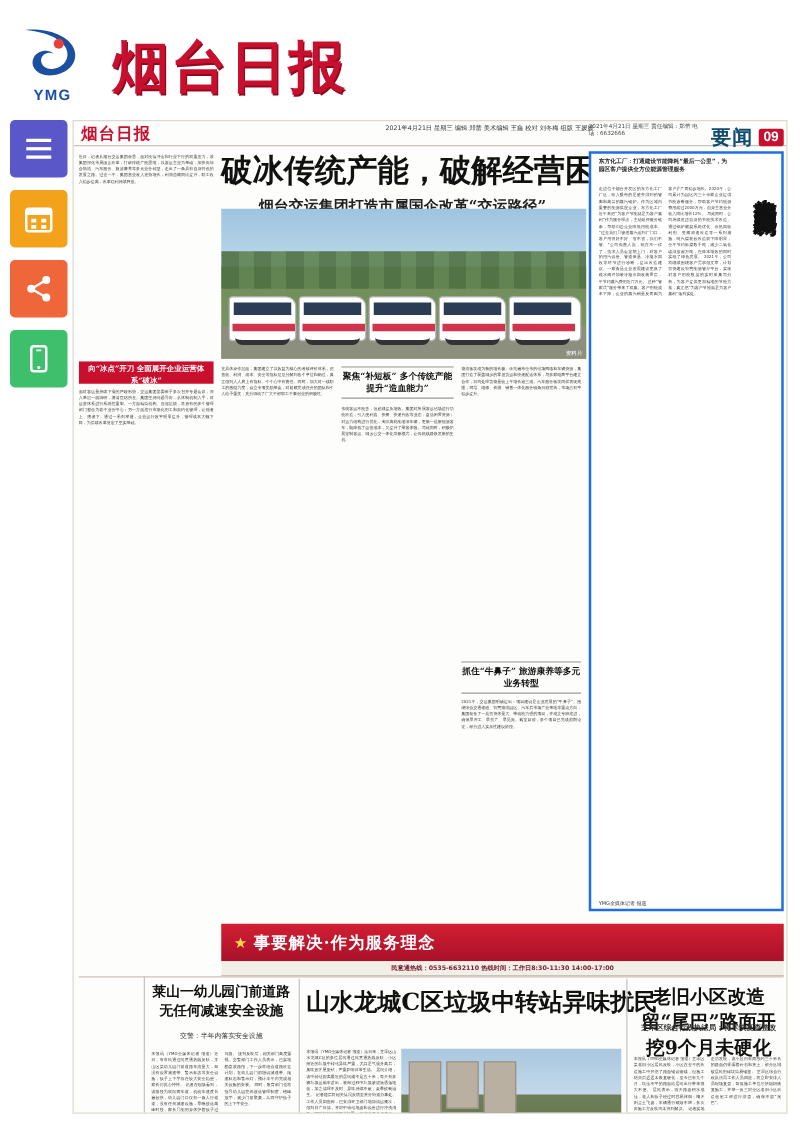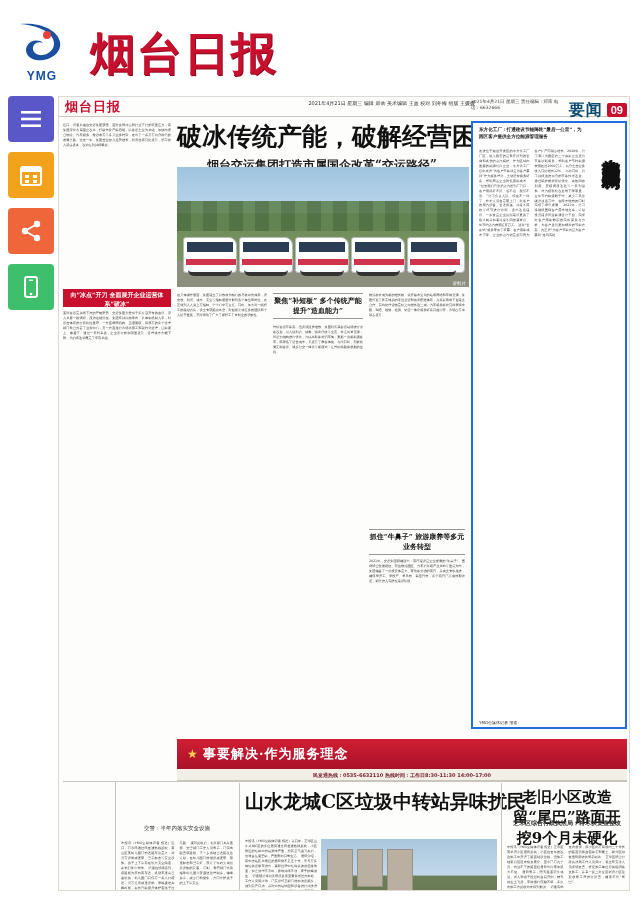--- a/index.html
+++ b/index.html
@@ -462,20 +462,21 @@
     </div>
 
     <div class="banner">
       <div class="b-star">★</div>
       <div class="b-title">事要解决·作为服务理念</div>
     </div>
     <div class="banner-sub">
       <span>民意通热线：0535-6632110 热线时间：工作日8:30-11:30 14:00-17:00</span>
     </div>
 
+    <div class="b-head-1">莱山一幼儿园门前道路无任何减速安全设施</div>
     <div class="b-sub-1">交警：半年内落实安全设施</div>
     <div class="col" style="left:62px; top:744px; width:112px; height:120px; column-count:2; column-gap:5px;">
       <div class="txt">本报讯（YMG全媒体记者 报道）近日，有市民通过民意通热线反映，莱山区某幼儿园门前道路车流量大，却没有设置减速带、警示标志等安全设施，孩子上下学存在较大安全隐患，家长们忧心忡忡。
 
 记者在现场看到，该路段为双向两车道，机动车速度普遍较快，幼儿园门口仅有一条人行横道，没有任何减速设施，早晚接送高峰时段，家长只能用身体护着孩子过马路。
 
 接到反映后，相关部门高度重视。交警部门工作人员表示，已实地勘查该路段，下一步将结合道路改造计划，在幼儿园门前增设减速带、限速标志和警示灯，预计半年内完成相关设施的安装。
 
 同时，教育部门也将指导幼儿园完善接送管理制度，错峰放学，减少门前聚集，共同守护孩子的上下学安全。</div>
     </div>

